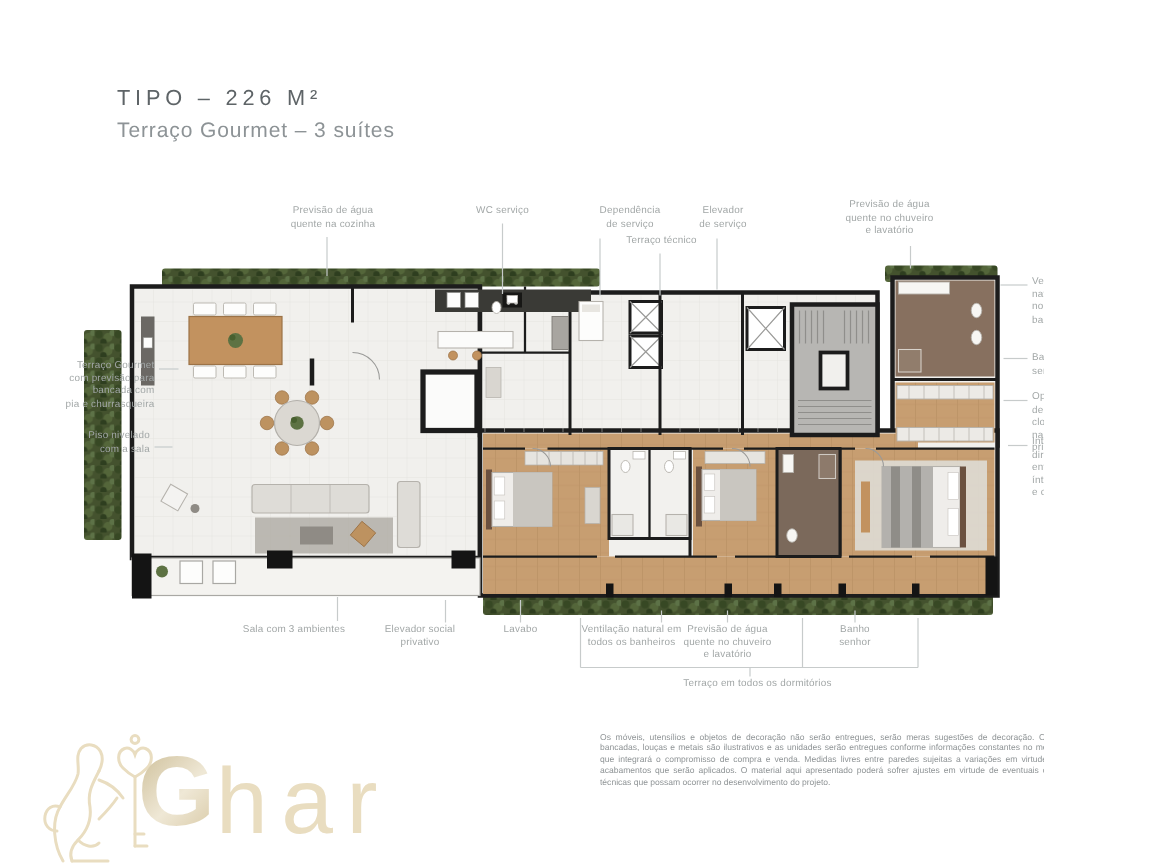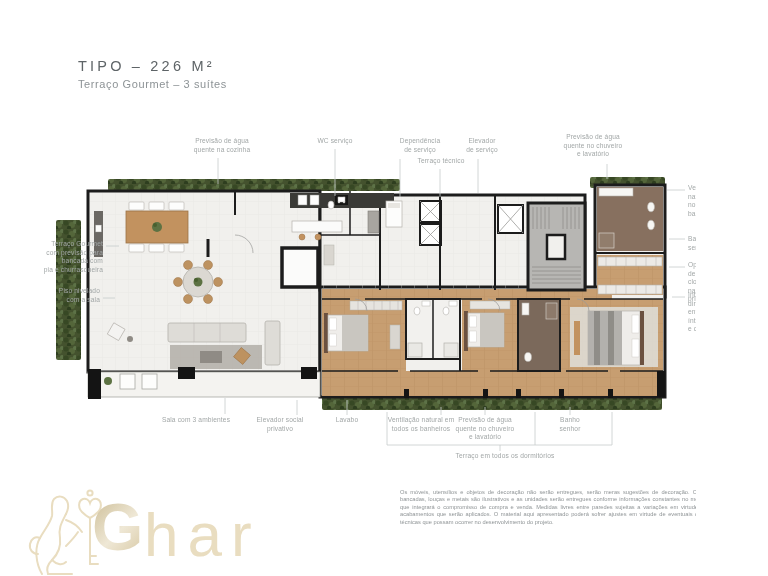--- a/index.html
+++ b/index.html
@@ -1,20 +1,20 @@
 <!DOCTYPE html>
 <html><head>
 <meta charset="utf-8">
 <style>
   html,body{margin:0;padding:0;background:#fff;}
   .canvas{position:relative;width:696px;height:576px;background:#ffffff;overflow:hidden;
           font-family:"Liberation Sans",sans-serif;}
   .title-main{position:absolute;left:78px;top:58px;font-size:14.5px;letter-spacing:3.2px;
               color:#5e6467;font-weight:400;}
-  .title-sub{position:absolute;left:78px;top:78px;font-size:11px;letter-spacing:.6px;
+  .title-sub{position:absolute;left:78px;top:78px;font-size:14px;letter-spacing:.6px;
              color:#8d9396;font-weight:400;}
   .co{position:absolute;font-size:6.6px;line-height:1.3;color:#a2a7a7;white-space:pre-line;
       letter-spacing:.15px;}
   .co.c{transform:translateX(-50%);text-align:center;}
   .co.l{text-align:right;}
   .plan-svg{position:absolute;left:50px;top:175px;}
   .leader-svg{position:absolute;left:0;top:0;pointer-events:none;}
   .disclaimer{position:absolute;left:400px;top:489px;width:340px;font-size:5.7px;
               line-height:1.3;color:#8f9496;text-align:justify;}
   .logo{position:absolute;left:28px;top:478px;width:230px;height:95px;}

